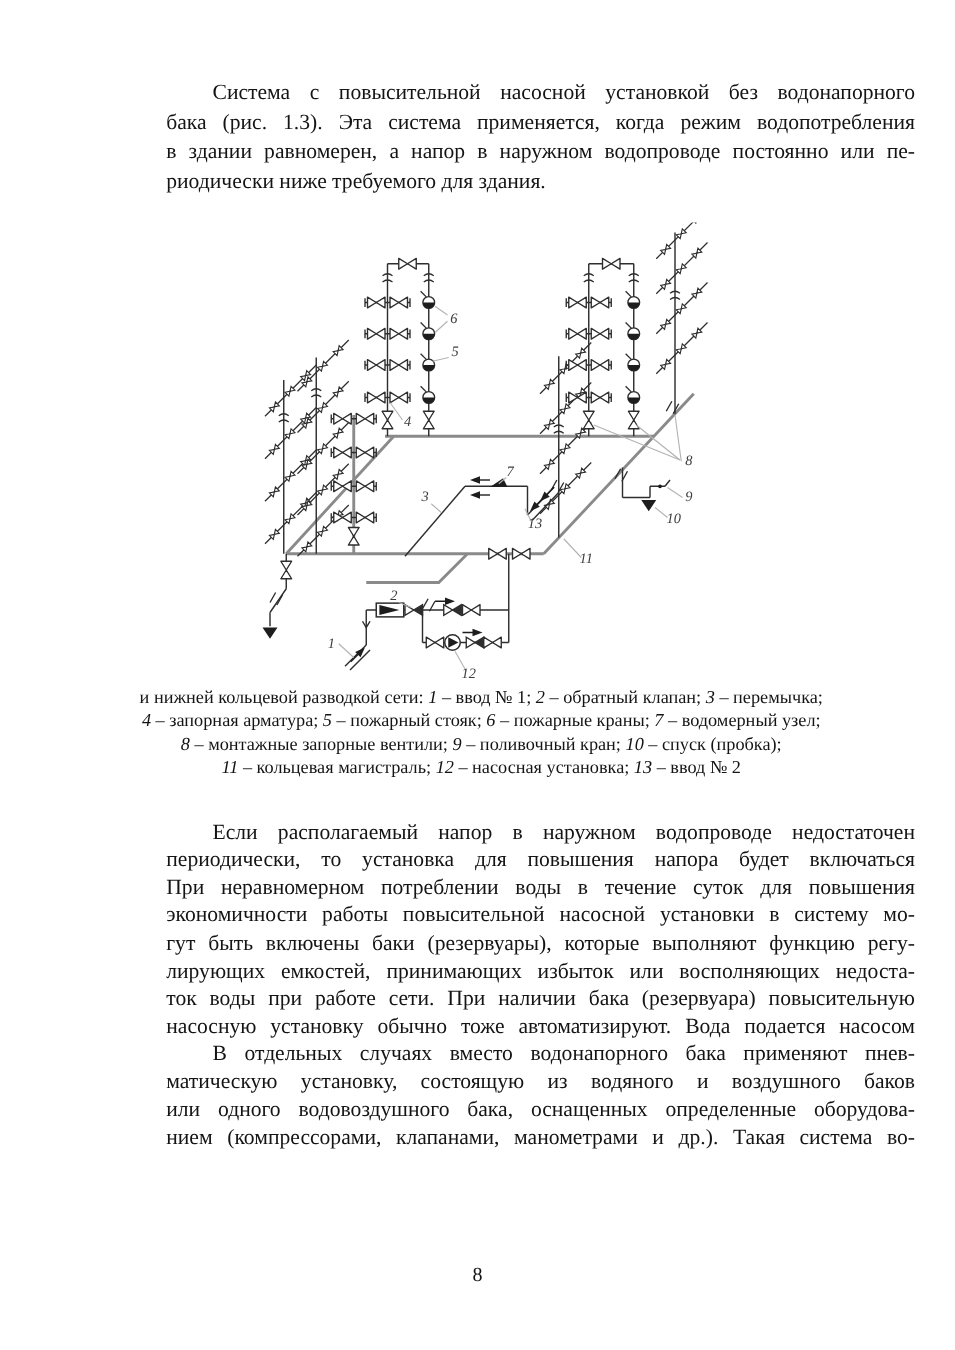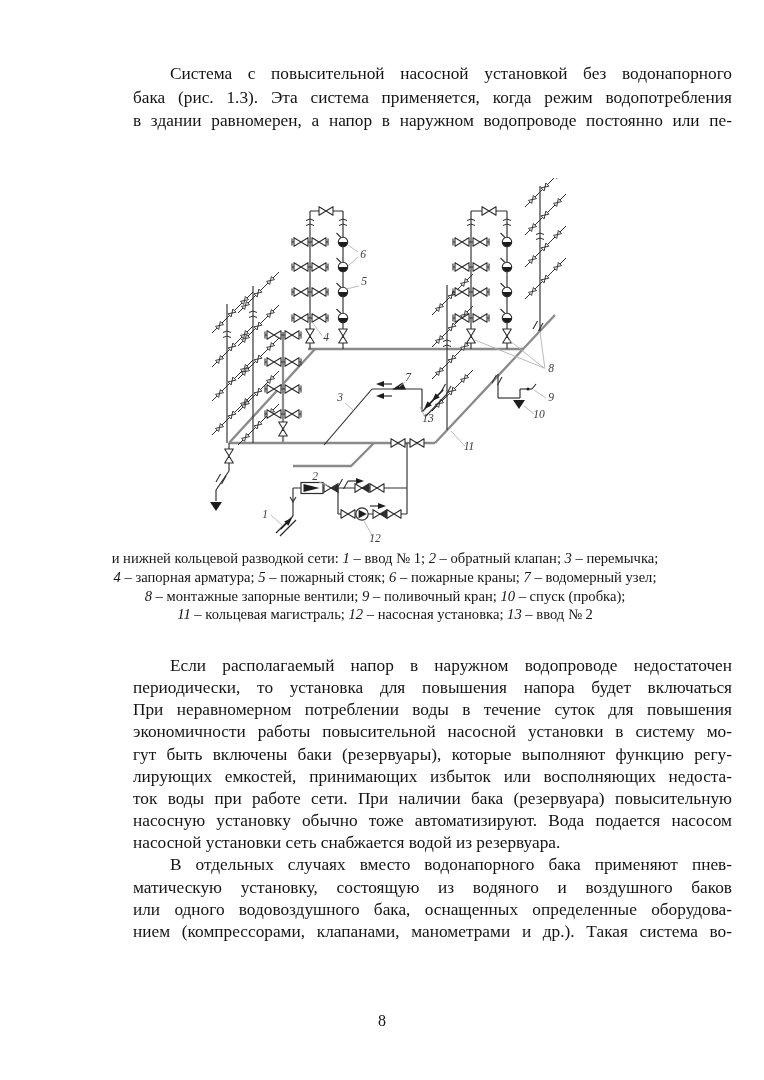--- a/index.html
+++ b/index.html
@@ -24,20 +24,21 @@
 </style>
 </head>
 <body>
 
 <div class="page">
 
   <div class="textblock p1">
       <div class="jl ind">Система с повысительной насосной установкой без водонапорного</div>
       <div class="jl">бака (рис. 1.3). Эта система применяется, когда режим водопотребления</div>
       <div class="jl">в здании равномерен, а напор в наружном водопроводе постоянно или пе-</div>
+      <div class="jl last">риодически ниже требуемого для здания.</div>
     </div>
 
   <div class="figwrap">
   <svg viewBox="185 178 410 372" width="410" height="372">
     <defs>
       <g id="vH">
             <path d="M-7,-4.3 L-7,4.3 L0,0 Z M7,-4.3 L7,4.3 L0,0 Z" fill="#fff" stroke="#2e2e2e" stroke-width="1.1" stroke-linejoin="round"></path>
           </g>
       <g id="vHc">
             <path d="M-7,-4.3 L-7,4.3 L0,0 Z" fill="#fff" stroke="#2e2e2e" stroke-width="1.1"></path>
@@ -285,21 +286,20 @@
   <div class="textblock p23">
     <div>
         <div class="jl ind">Если располагаемый напор в наружном водопроводе недостаточен</div>
         <div class="jl">периодически, то установка для повышения напора будет включаться</div>
         <div class="jl">При неравномерном потреблении воды в течение суток для повышения</div>
         <div class="jl">экономичности работы повысительной насосной установки в систему мо-</div>
         <div class="jl">гут быть включены баки (резервуары), которые выполняют функцию регу-</div>
         <div class="jl">лирующих емкостей, принимающих избыток или восполняющих недоста-</div>
         <div class="jl">ток воды при работе сети. При наличии бака (резервуара) повысительную</div>
         <div class="jl">насосную установку обычно тоже автоматизируют. Вода подается насосом</div>
-        <div class="jl last">насосной установки сеть снабжается водой из резервуара.</div>
       </div>
     <div>
         <div class="jl ind">В отдельных случаях вместо водонапорного бака применяют пнев-</div>
         <div class="jl">матическую установку, состоящую из водяного и воздушного баков</div>
         <div class="jl">или одного водовоздушного бака, оснащенных определенные оборудова-</div>
         <div class="jl">нием (компрессорами, клапанами, манометрами и др.). Такая система во-</div>
       </div>
   </div>
 
   <div class="pageno">8</div>

